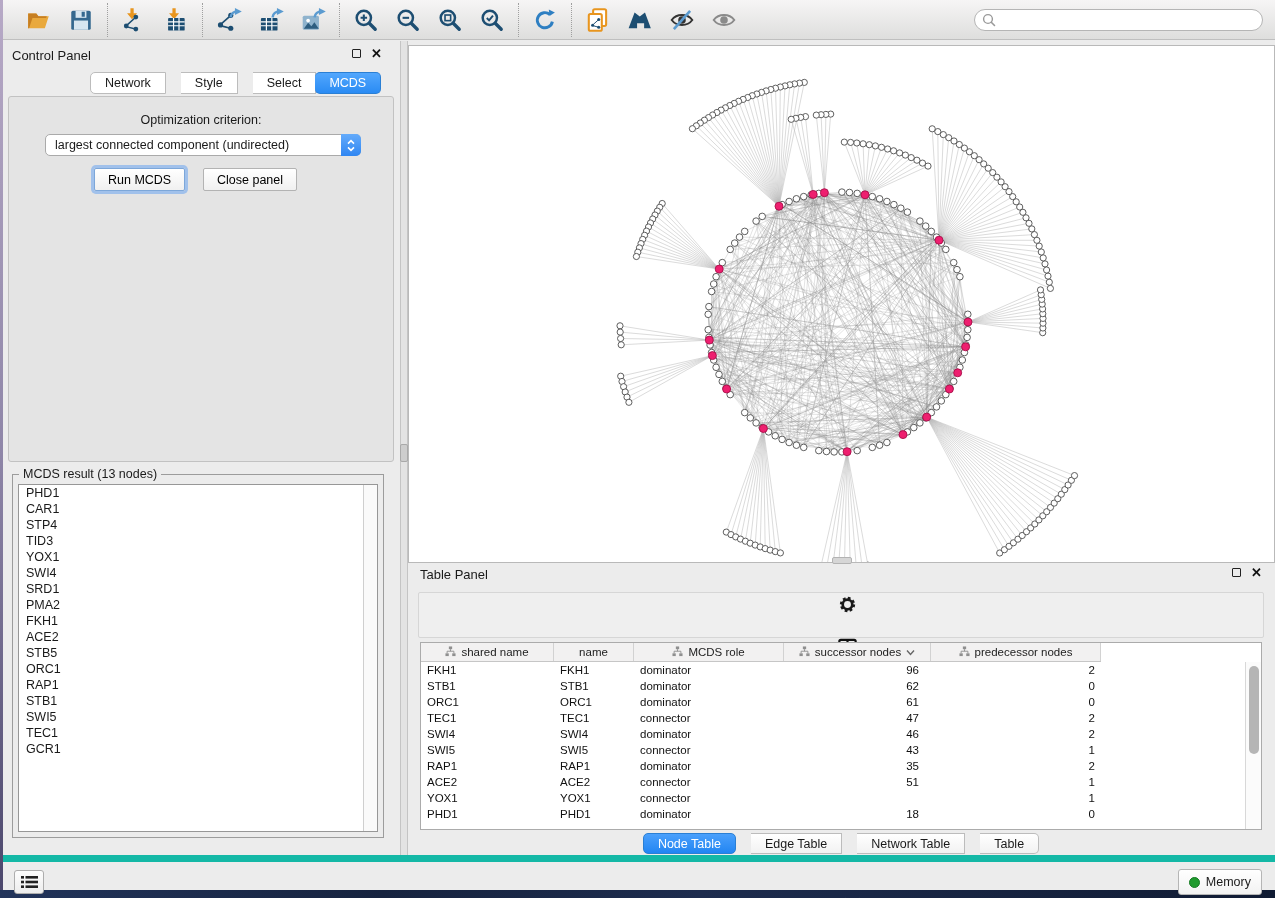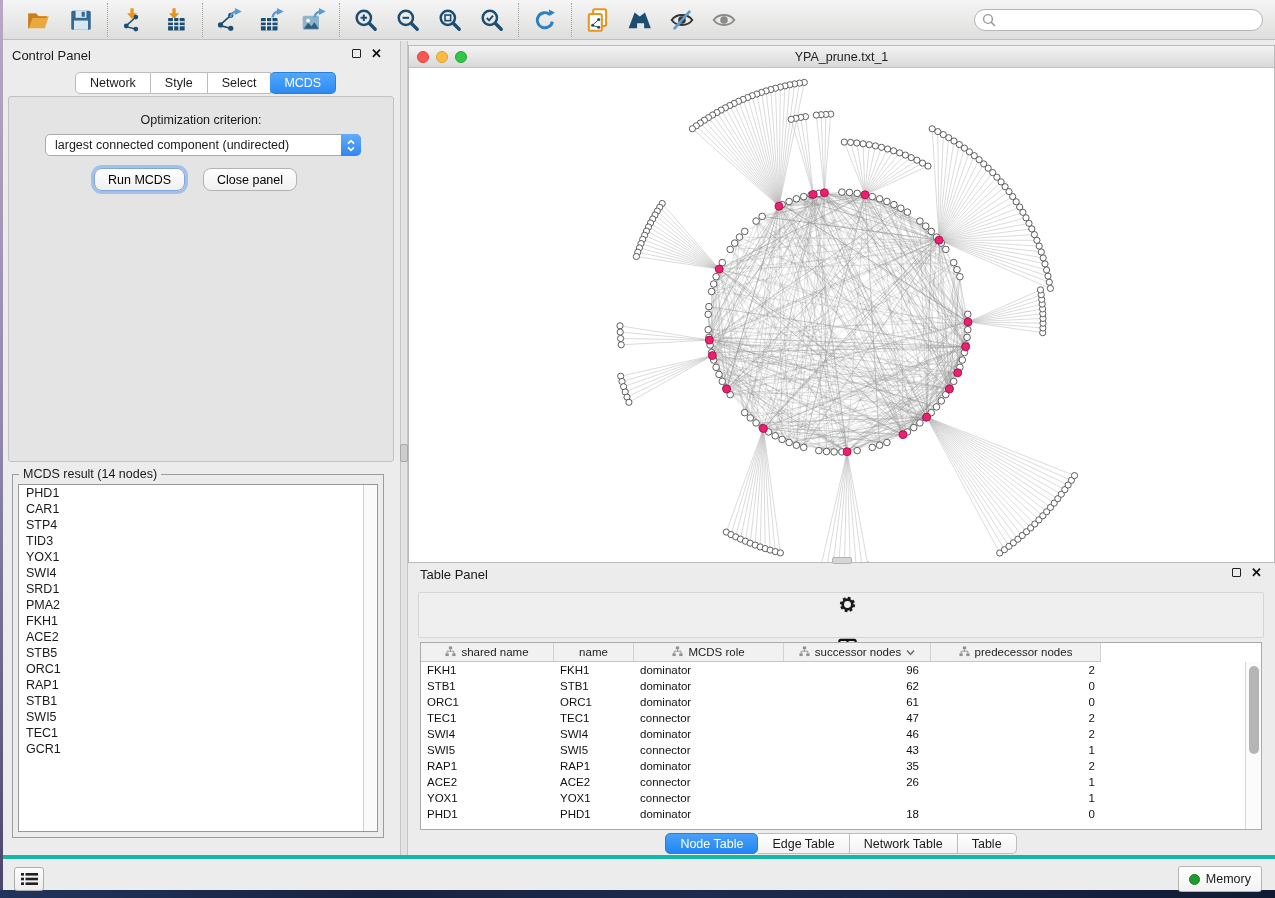--- a/index.html
+++ b/index.html
@@ -29,36 +29,36 @@
 
   
   #cp-title { left:12px; top:48px; font-size:13px; }
   .win-icons { display:flex; align-items:center; gap:10px; }
   #cp-icons { left:352px; top:49px; }
   .float-box { width:9px; height:9px; border:1.5px solid #222; display:inline-block; border-radius:1px; }
   .close-x { font-size:13px; font-weight:bold; color:#111; line-height:9px; }
 
   #cp-tabs { left:75px; top:72px; display:flex; height:22px; }
   .seg-tab { background:#fff; border:1px solid #bcbcbc; border-left:none; padding:0 14px;
-    display:flex; align-items:center; font-size:12.5px; }
+    display:flex; align-items:center; font-size:12.5px;margin-left:15px; }
   .seg-tab:first-child { border-left:1px solid #bcbcbc; border-radius:5px 0 0 5px; }
   .seg-tab:last-child { border-radius:0 5px 5px 0; }
   .seg-tab.active { background:linear-gradient(#52a7fd,#2a8bf3); border-color:#2a7fd4;
     color:#fff; border-radius:5px; margin-left:-1px; }
 
   #cp-box { left:8px; top:96px; width:386px; height:366px; background:#e4e4e4;
     border:1px solid #c2c2c2; border-radius:3px; }
   #opt-label { left:8px; top:113px; width:386px; text-align:center; font-size:12.5px; }
   #combo { left:45px; top:134px; width:316px; height:22px; background:#fff;
     border:1px solid #aaa; border-radius:5px; display:flex; align-items:center; }
   #combo-text { padding-left:9px; font-size:12.5px; flex:1; white-space:nowrap; overflow:hidden; }
   #combo-step { width:20px; height:22px; margin:-1px; border-radius:0 5px 5px 0;
     background:linear-gradient(#64abfb,#2f86f2); display:flex; align-items:center; justify-content:center; }
   .mac-btn { background:linear-gradient(#ffffff,#f0f0f0); border:1px solid #b3b3b3;
-    border-radius:8px; height:23px; font-size:12.5px; padding:0 13px;
+    border-radius:2px; height:23px; font-size:12.5px; padding:0 13px;
     font-family:"Liberation Sans", sans-serif; }
   #run-btn { left:94px; top:168px; border-color:#7da7d9; box-shadow:0 0 0 3px rgba(106,164,240,.55); }
   #close-btn { left:203px; top:168px; }
 
   #result-box { left:12px; top:474px; width:372px; height:364px; border:1px solid #9c9c9c; }
   #result-title { position:absolute; top:-8px; left:6px; background:#ececec; padding:0 4px;
     font-size:12.5px; }
   #result-list { position:absolute; left:5px; top:9px; right:5px; bottom:5px; background:#fff;
     border:1px solid #979797; overflow:hidden; }
   #result-scroll { position:absolute; right:0; top:0; bottom:0; width:14px; background:#fafafa;
@@ -109,21 +109,21 @@
     border-left:1px solid #d8d8d8; }
   #tbl-thumb { position:absolute; left:2.5px; top:4px; width:10px; height:88px;
     background:#b5b5b5; border-radius:5px; }
 
   #tp-tabs { left:408px; top:833px; width:867px; display:flex; justify-content:center; }
   #tp-tabs .seg-tab { height:21px; font-size:12.5px; background:linear-gradient(#fff,#f2f2f2); }
   #tp-tabs .seg-tab.active { background:linear-gradient(#4aa0fc,#2285f2); }
 
   
   #status-bar { left:3px; top:855px; width:1272px; height:35px; background:#ececec;
-    border-top:4px solid #14b8a6;text-decoration:underline; }
+    border-top:7px solid #14b8a6;text-decoration:underline; }
   #list-btn { position:absolute; left:11px; top:8px; width:30px; height:24px;
     background:linear-gradient(#fdfdfd,#ededed); border:1px solid #adadad; border-radius:3px;
     display:flex; align-items:center; justify-content:center; }
   #memory-btn { position:absolute; right:13px; top:7px; height:26px;
     background:linear-gradient(#ffffff,#f2f2f2); border:1px solid #b5b5b5; border-radius:3px;
     display:flex; align-items:center; gap:6px; padding:0 10px; font-size:12.5px; }
   #memory-dot { width:11px; height:11px; border-radius:50%; background:#1f9a2e;
     border:1px solid #157a22; }
 </style>
 </head>
@@ -353,21 +353,21 @@
     <svg width="10" height="15" viewBox="0 0 10 15">
         <path d="M2 5.6L5 2.6l3 3" fill="none" stroke="#fff" stroke-width="1.6"></path>
         <path d="M2 9.4l3 3 3-3" fill="none" stroke="#fff" stroke-width="1.6"></path>
       </svg>
   </span>
 </div>
 <button class="abs mac-btn" id="run-btn">Run MCDS</button>
 <button class="abs mac-btn" id="close-btn">Close panel</button>
 
 <div class="abs" id="result-box">
-  <span id="result-title">MCDS result (14 nodes)</span>
+  <span id="result-title">MCDS result (13 nodes)</span>
   <div id="result-list">
     <div id="result-items">
         <div class="result-item">PHD1</div>
         <div class="result-item">CAR1</div>
         <div class="result-item">STP4</div>
         <div class="result-item">TID3</div>
         <div class="result-item">YOX1</div>
         <div class="result-item">SWI4</div>
         <div class="result-item">SRD1</div>
         <div class="result-item">PMA2</div>
@@ -382,26 +382,20 @@
         <div class="result-item">GCR1</div>
       </div>
     <div id="result-scroll"></div>
   </div>
 </div>
 
 <div class="abs" id="v-split"></div>
 <div class="abs" id="v-split-handle"></div>
 
 <div class="abs" id="net-win">
-  <div id="net-titlebar">
-    <span class="traffic" id="tl-red"></span>
-    <span class="traffic" id="tl-yellow"></span>
-    <span class="traffic" id="tl-green"></span>
-    <span id="net-title">YPA_prune.txt_1</span>
-  </div>
   <svg id="net-canvas" viewBox="0 0 865 494">
       <rect width="865" height="494" fill="#ffffff"></rect>
       <line x1="370.0" y1="138.2" x2="299.9" y2="238.6" stroke="#8c8c8c" stroke-width="0.65" stroke-opacity="0.38"></line>
       <line x1="370.0" y1="138.2" x2="516.7" y2="349.9" stroke="#8c8c8c" stroke-width="0.65" stroke-opacity="0.38"></line>
       <line x1="370.0" y1="138.2" x2="373.1" y2="371.4" stroke="#8c8c8c" stroke-width="0.65" stroke-opacity="0.38"></line>
       <line x1="370.0" y1="138.2" x2="477.9" y2="133.5" stroke="#8c8c8c" stroke-width="0.65" stroke-opacity="0.38"></line>
       <line x1="370.0" y1="138.2" x2="304.7" y2="292.0" stroke="#8c8c8c" stroke-width="0.65" stroke-opacity="0.38"></line>
       <line x1="370.0" y1="138.2" x2="402.2" y2="126.8" stroke="#8c8c8c" stroke-width="0.65" stroke-opacity="0.38"></line>
       <line x1="370.0" y1="138.2" x2="347.1" y2="354.9" stroke="#8c8c8c" stroke-width="0.65" stroke-opacity="0.38"></line>
       <line x1="370.0" y1="138.2" x2="522.3" y2="344.6" stroke="#8c8c8c" stroke-width="0.65" stroke-opacity="0.38"></line>
@@ -1499,21 +1493,21 @@
         <div class="td" style="width: 133px;">RAP1</div>
         <div class="td" style="width: 80px;">RAP1</div>
         <div class="td" style="width: 150px;">dominator</div>
         <div class="td num" style="width: 147px; padding-right: 12px;">35</div>
         <div class="td num" style="width: 170px;">2</div>
       </div>
       <div class="tr">
         <div class="td" style="width: 133px;">ACE2</div>
         <div class="td" style="width: 80px;">ACE2</div>
         <div class="td" style="width: 150px;">connector</div>
-        <div class="td num" style="width: 147px; padding-right: 12px;">26</div>
+        <div class="td num" style="width: 147px; padding-right: 12px;">51</div>
         <div class="td num" style="width: 170px;">1</div>
       </div>
       <div class="tr">
         <div class="td" style="width: 133px;">YOX1</div>
         <div class="td" style="width: 80px;">YOX1</div>
         <div class="td" style="width: 150px;">connector</div>
         <div class="td num" style="width: 147px; padding-right: 12px; margin-top: 36px;">29</div>
         <div class="td num" style="width: 170px;">1</div>
       </div>
       <div class="tr">

